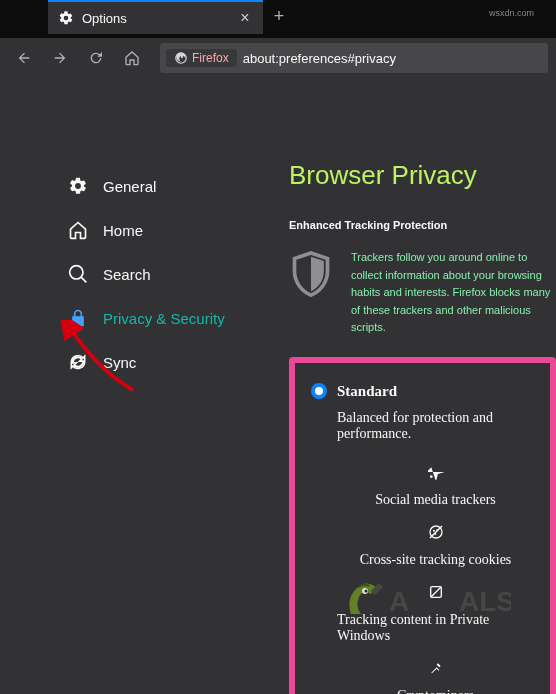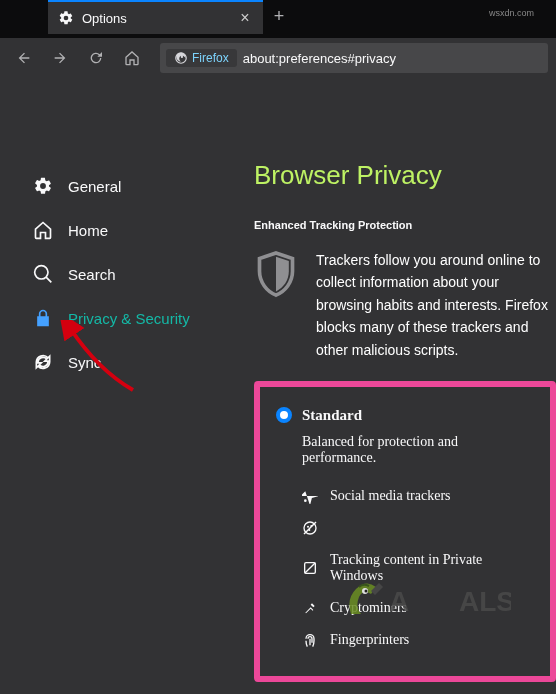--- a/index.html
+++ b/index.html
@@ -55,33 +55,34 @@
     }
     .url-bar {
       flex:1; display:flex; align-items:center;
       background:#474749; height:30px; border-radius:3px;
       margin-left:8px; padding:0 6px; gap:6px;
       color:#b1b1b3; font-size:13px;
     }
     .url-identity {
       display:flex; align-items:center; gap:4px;
       background:#38383a; padding:2px 8px; border-radius:3px;
-      color:#7dd3fc; font-size:12px;
+      color:#fca5a5; font-size:12px;
     }
     .url-identity svg { fill:#d7d7db; }
     .url-text { color:#f9f9fa; font-size:13px; white-space:nowrap; overflow:hidden; }
     
     .main {
       display:flex;
       height: calc(694px - 78px);
       background:#323234;
     }
     .sidebar {
       width:236px;
       padding:90px 0 0 20px;
+      margin-left:35px;
     }
     .sidebar-item {
       display:flex; align-items:center;
       gap:14px;
       padding:8px 12px;
       font-size:15px;
       color:#f9f9fa;
       cursor:pointer;
       border-radius:3px;
       margin-bottom:8px;
@@ -106,21 +107,21 @@
       font-size:11px;
       font-weight:700;
       margin-bottom:18px;
     }
     .etp-desc {
       display:flex;
       gap:18px;
       margin-bottom:20px;
     }
     .shield-icon { flex-shrink:0; }
-    .etp-text { font-size:14px; line-height:1.6; color:#ffffff; }
+    .etp-text { font-size:11px; line-height:1.6; color:#86efac; }
     
     .protection-box {
       border:6px solid #ec4899;
       border-radius:4px;
       padding:20px 16px;
       background:#323234;
       margin-top:8px;
       font-family:Liberation Serif, serif;
     }
     .radio-row {
@@ -132,21 +133,21 @@
       flex-shrink:0;
     }
     .radio-label { font-size:15px; font-weight:700; }
     .radio-desc { font-size:14px; margin:10px 0 14px 26px; }
     .checklist {
       list-style:none;
       margin-left:26px;
     }
     .checklist li {
       display:flex; align-items:center; gap:12px;
-      font-size:14px; padding:8px 0;
+      font-size:14px; padding:8px 0;flex-direction:column;
     }
     .checklist svg { fill:#f9f9fa; flex-shrink:0; }
     
     .arrow {
       position:absolute;
       top:320px; left:58px;
       pointer-events:none;
     }
     
     .watermark-appuals {
@@ -284,20 +285,21 @@
           <span>Social media trackers</span>
         </li>
         <li>
           <svg width="16" height="16" viewBox="0 0 24 24">
               <circle cx="12" cy="12" r="9" fill="none" stroke="#f9f9fa" stroke-width="2"></circle>
               <circle cx="9" cy="10" r="1.5"></circle>
               <circle cx="14" cy="9" r="1.5"></circle>
               <circle cx="11" cy="15" r="1.5"></circle>
               <line x1="3" y1="21" x2="21" y2="3" stroke="#f9f9fa" stroke-width="2"></line>
             </svg>
+          <span>Cross-site tracking cookies</span>
         </li>
         <li>
           <svg width="16" height="16" viewBox="0 0 24 24">
               <rect x="4" y="4" width="16" height="16" rx="2" fill="none" stroke="#f9f9fa" stroke-width="2"></rect>
               <line x1="4" y1="20" x2="20" y2="4" stroke="#f9f9fa" stroke-width="2"></line>
             </svg>
           <span>Tracking content in Private Windows</span>
         </li>
         <li>
           <svg width="16" height="16" viewBox="0 0 24 24">

